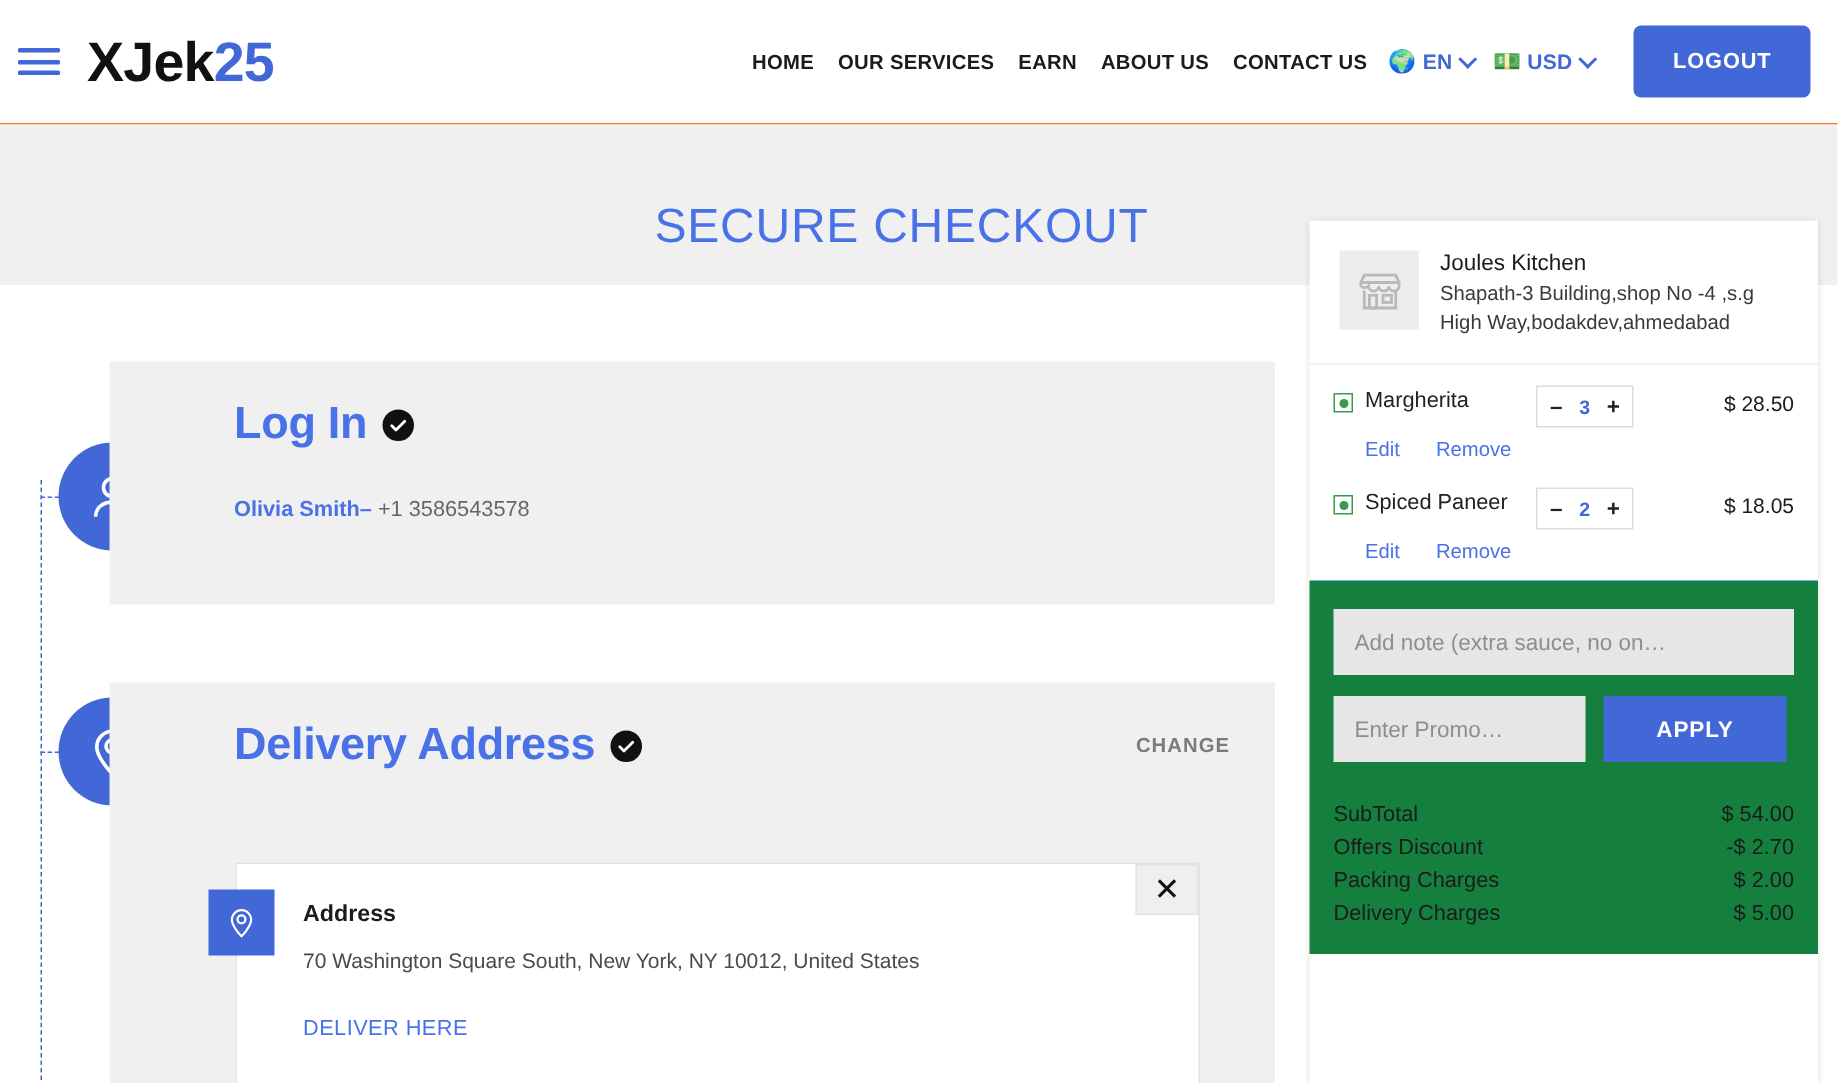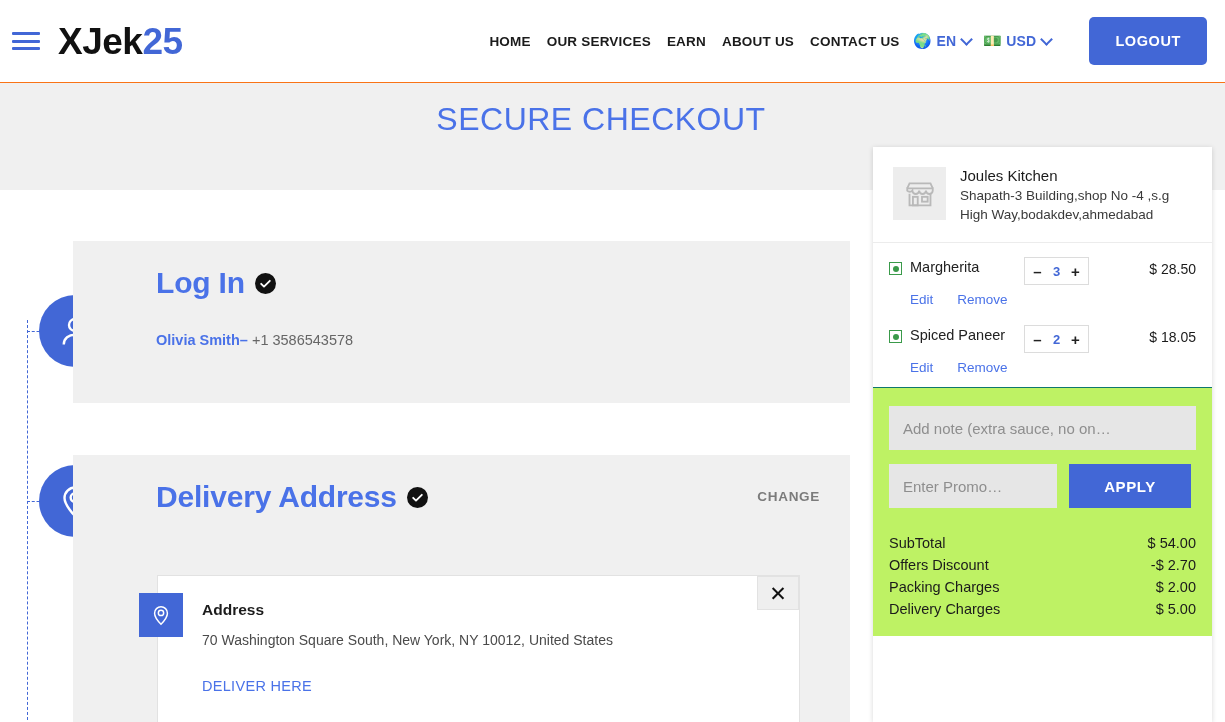--- a/index.html
+++ b/index.html
@@ -37,33 +37,33 @@
   .selector {
     display:flex; align-items:center; gap:4px; padding: 6px 6px; cursor: pointer;
     font-size: 14px; font-weight: 700; color: #4267d6;
   }
   .selector .emoji { font-size: 15px; }
   .chev {
     width: 9px; height: 9px; border-right: 2px solid #4267d6; border-bottom: 2px solid #4267d6;
     transform: rotate(45deg); margin-bottom: 4px; margin-left: 2px;
   }
   .logout {
-    margin-left: 32px; margin-right: 18px;
+    margin-left: 20px; margin-right: 18px;
     background: #4267d6; color: #fff; border: none; border-radius: 5px;
     padding: 0 26px; height: 48px; font-size: 14.5px; font-weight: 700;
     letter-spacing: .6px; cursor: pointer; font-family: inherit;
   }
 
   
   .banner {
     position:absolute; top: 83px; left:0; width: 1225px; height: 107px;
     background: #f0f0f0;
   }
   .banner-title {
-    position:absolute; top: 101px; left: 0; width: 1202px; text-align:center;
+    position:absolute; top: 132px; left: 0; width: 1202px; text-align:center;
     font-size: 32px; color: #4a72e8; font-weight: 400; letter-spacing: .5px;
   }
 
   
   .rail {
     position:absolute; left: 27px; top: 320px; width: 0; height: 400px;
     border-left: 1px dashed #4267d6;
   }
   .rail-arm { position:absolute; left: 27px; height:0; border-top: 1px dashed #4267d6; }
   .step-circle {
@@ -141,21 +141,21 @@
   .stepper {
     border: 1px solid #dcdcdc; background:#fff; display:flex; align-items:center;
     height: 28px; padding: 0 7px; gap: 9px; flex: 0 0 auto;
   }
   .stepper .btn { font-size: 15px; color: #222; cursor:pointer; line-height:1; width: 11px; text-align:center; font-weight:700;}
   .stepper .qty { font-size: 13px; font-weight: 700; color: #4267d6; min-width: 9px; text-align:center; }
   .item-price { margin-left: auto; font-size: 14px; color: #1b1b1b; white-space: nowrap; padding-top: 4px;}
   .item-links { margin-left: 21px; margin-top: 5px; display:flex; gap: 24px; }
   .item-links span { font-size: 13.5px; color: #4a72e8; cursor: pointer; }
 
-  .panel-bottom { background: #bef264; padding: 18px 16px 16px 16px; }
+  .panel-bottom { background: #15803d; padding: 18px 16px 16px 16px; }
   .note-input, .promo-input {
     background: #e6e6e6; border: none; width: 100%; height: 44px;
     padding: 0 14px; font-size: 15px; color: #555; font-family: inherit;
   }
   .note-input::placeholder, .promo-input::placeholder { color:#8e8e8e; }
   .promo-row { display:flex; gap: 12px; margin-top: 14px; }
   .promo-input { width: 168px; }
   .apply-btn {
     background:#4267d6; color:#fff; border:none; width: 122px; height: 44px;
     font-size: 15px; font-weight: 700; letter-spacing:.6px; cursor:pointer; font-family: inherit;

